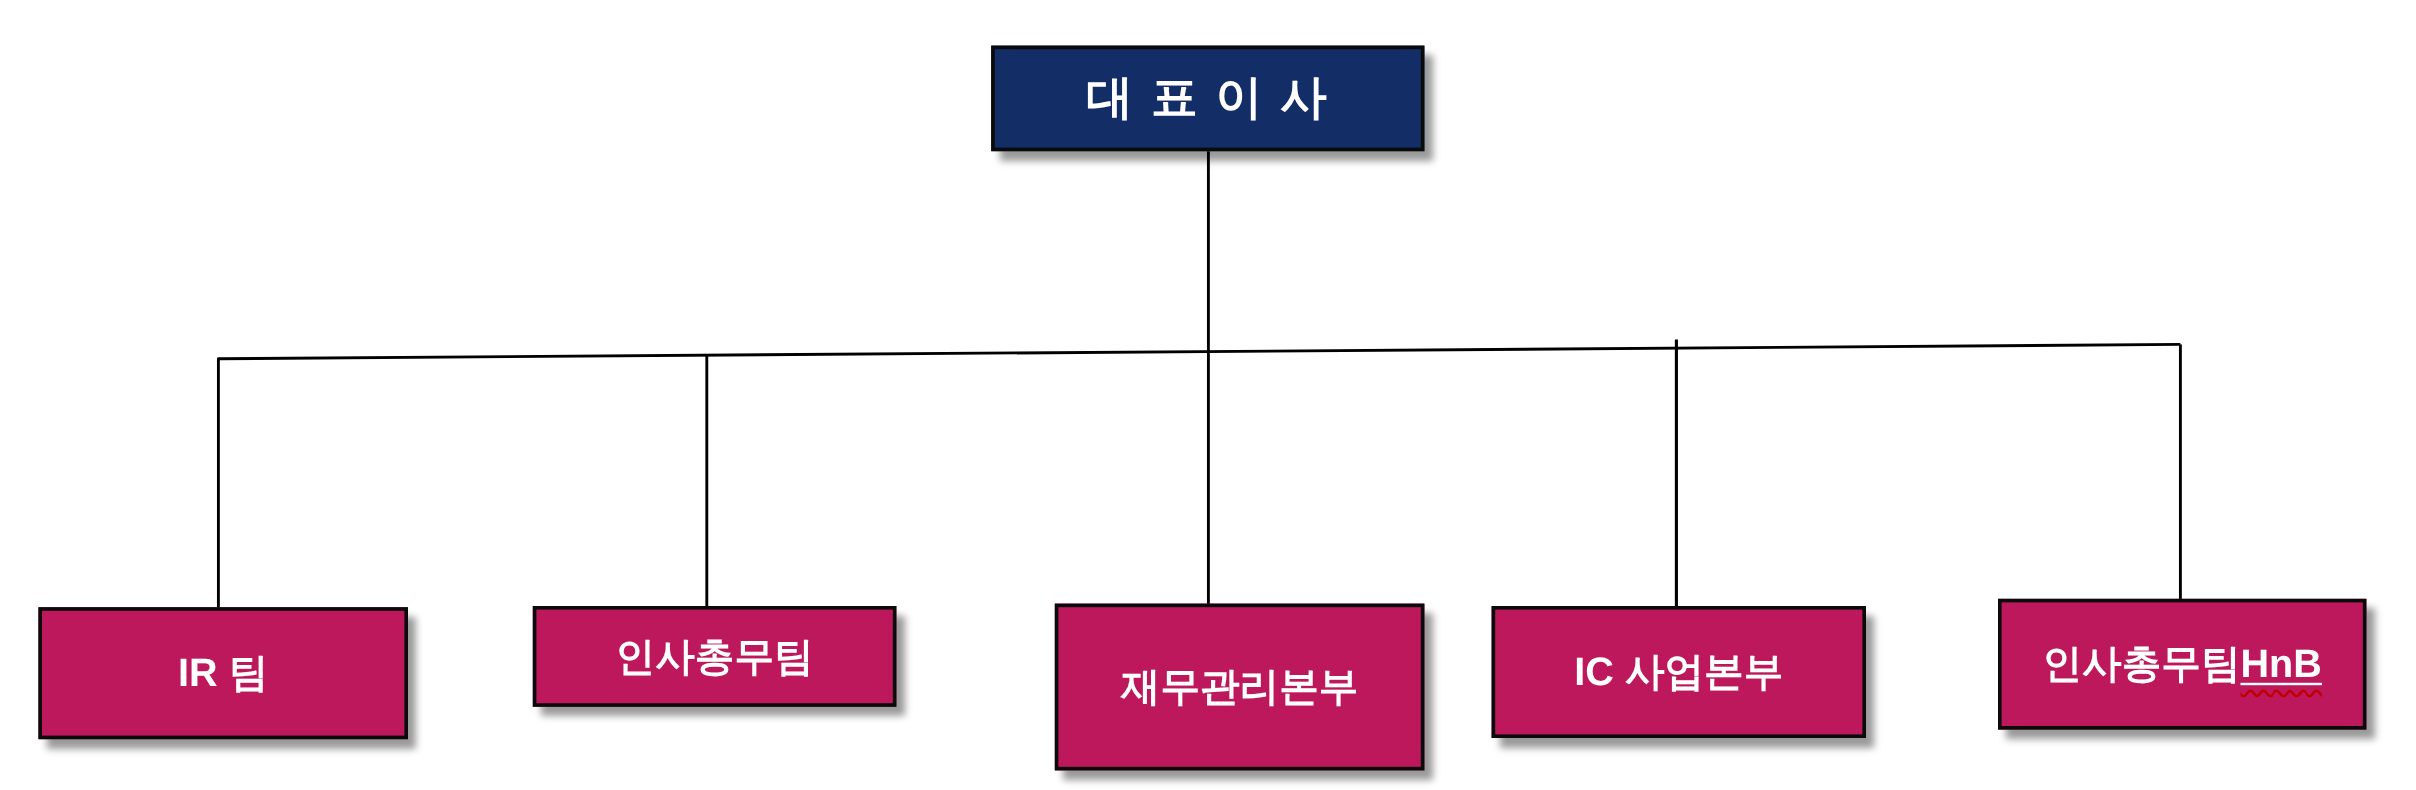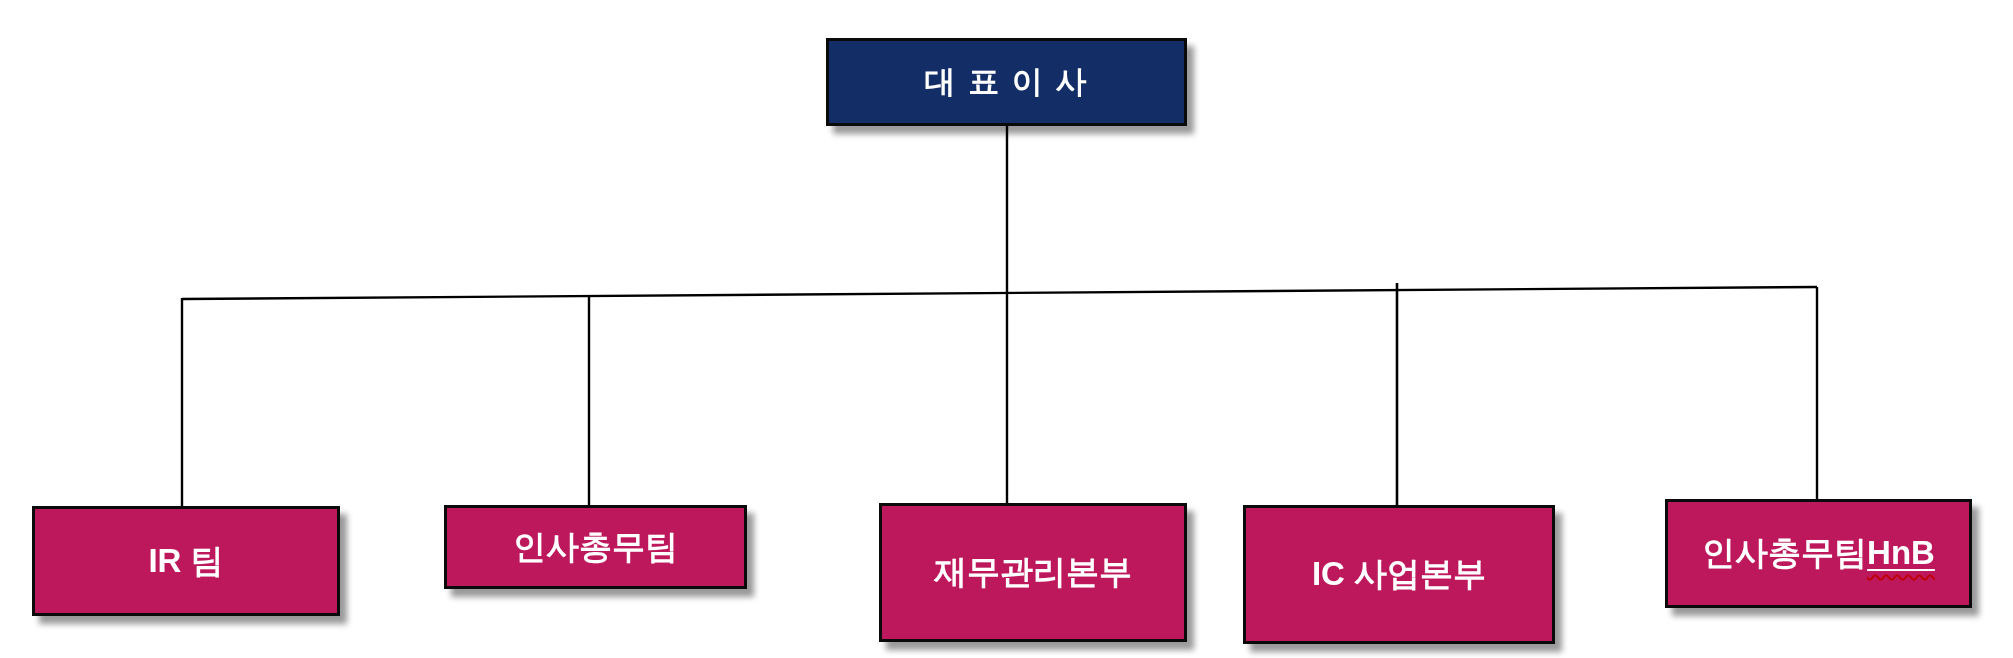--- a/index.html
+++ b/index.html
@@ -28,21 +28,21 @@
     justify-content: center;
     box-sizing: border-box;
     color: #ffffff;
     font-weight: bold;
     text-align: center;
     border: 3px solid #0a0a0a;
     box-shadow: 7px 8px 6px rgba(0, 0, 0, 0.40);
   }
   .node.root {
     background: #132E66;
-    font-size: 31px;
+    font-size: 39px;
     letter-spacing: 2px;
   }
   .node.dept {
     background: #be185d;
     font-size: 33px;
   }
   .label {
     white-space: nowrap;
     line-height: 1.1;
   }
@@ -88,21 +88,21 @@
   </div>
 
   <div class="node dept" style="left:444px; top:505px; width:303px; height:84px;">
     <span class="label">인사총무팀</span>
   </div>
 
   <div class="node dept" style="left:879px; top:503px; width:308px; height:139px;align-items:center;">
     <span class="label">재무관리본부</span>
   </div>
 
-  <div class="node dept" style="left:1243px; top:505px; width:312px; height:139px;justify-content:center;">
+  <div class="node dept" style="left:1243px; top:505px; width:312px; height:110px;justify-content:center;">
     <span class="label">IC 사업본부</span>
   </div>
 
   <div class="node dept" style="left:1665px; top:499px; width:307px; height:109px;">
     <span class="label"><span>인사총무팀</span><span class="spellcheck"><span class="underlined">HnB</span></span></span>
   </div>
 
 </div>
 
 </body></html>

